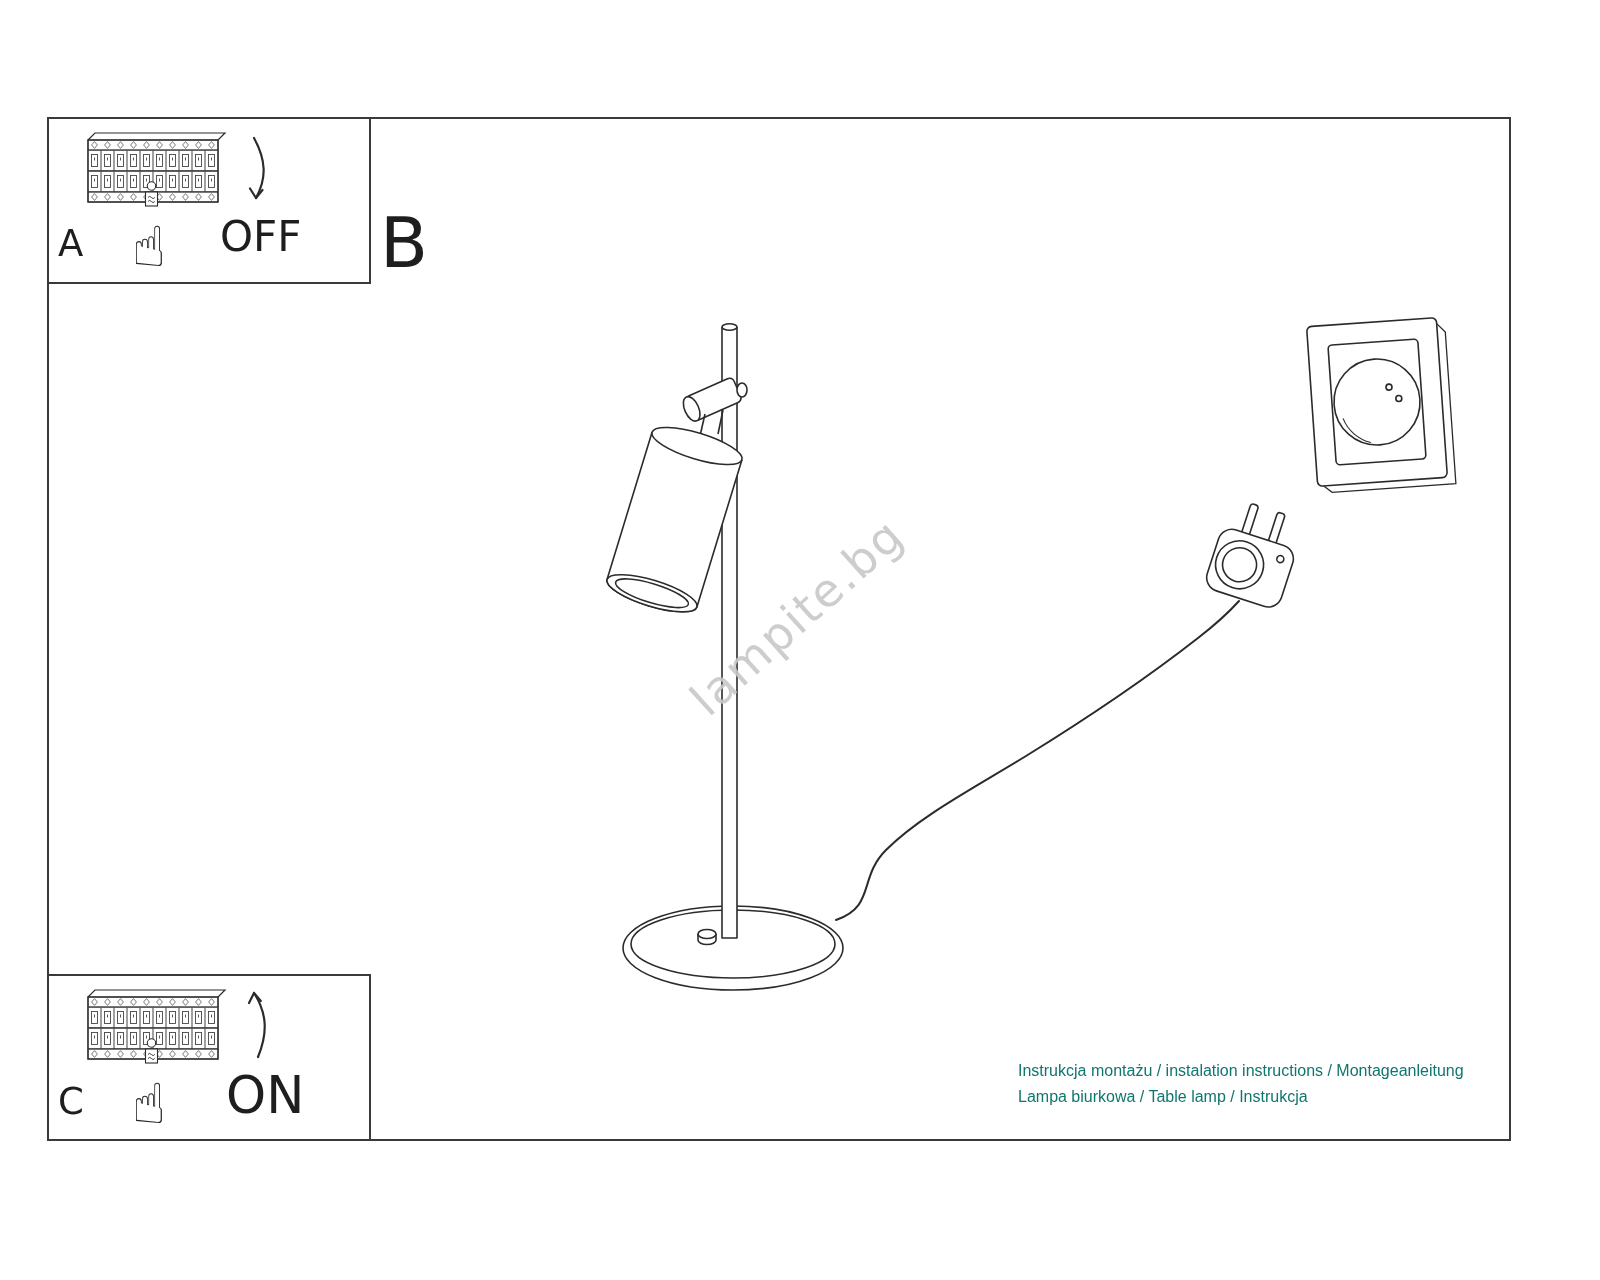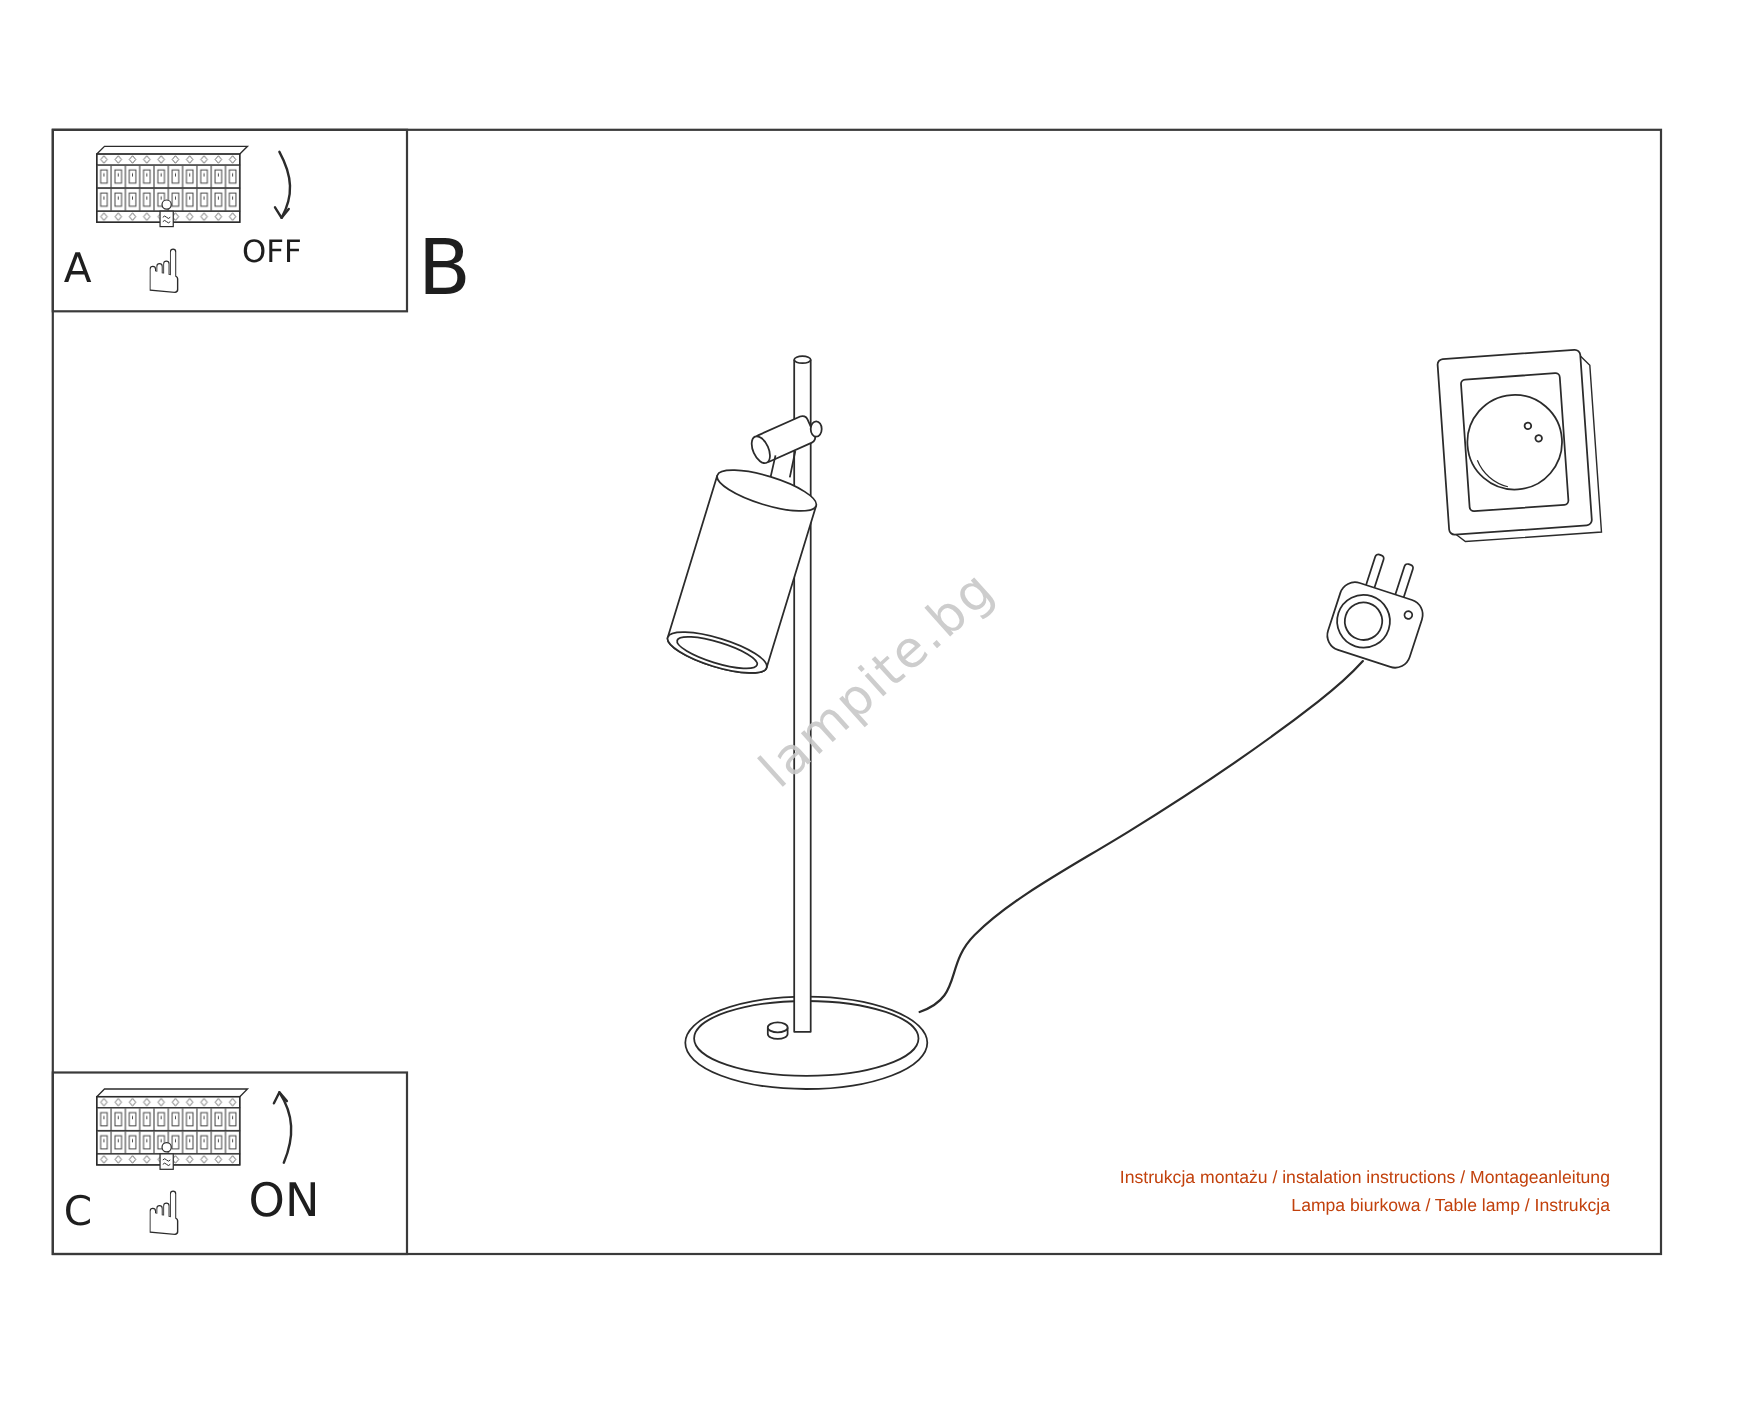--- a/index.html
+++ b/index.html
@@ -5,31 +5,31 @@
   html,body{margin:0;padding:0;background:#ffffff;}
   .sheet{
     position:relative;width:1600px;height:1280px;background:#ffffff;
     font-family:"DejaVu Sans",sans-serif;color:#1e1e1e;overflow:hidden;
   }
   svg.art{position:absolute;left:0;top:0;}
   .label{position:absolute;color:#1e1e1e;}
   .label-a{left:58px;top:222px;font-size:37px;}
   .label-b{left:380px;top:202px;font-size:70px;}
   .label-c{left:58px;top:1080px;font-size:37px;}
-  .state-off{left:220px;top:212px;font-size:28px;}
-  .state-on{left:226px;top:1066px;font-size:42px;}
+  .state-off{left:220px;top:212px;font-size:42px;}
+  .state-on{left:226px;top:1066px;font-size:51px;}
   .watermark{
     position:absolute;left:632px;top:590px;width:330px;text-align:center;
     font-size:46px;letter-spacing:2px;color:#c8c8c8;opacity:.9;
     transform:rotate(-42deg);
   }
   .footer{
     position:absolute;left:1018px;top:1058px;
     font-family:"Liberation Sans",sans-serif;font-size:16px;line-height:26px;
-    color:#c2410c;white-space:nowrap;text-align:right;
+    color:#0f766e;white-space:nowrap;
   }
 </style>
 </head>
 <body>
 
 <div class="sheet">
 
   <svg class="art" width="1600" height="1280" viewBox="0 0 1600 1280">
     <defs>
       <pattern id="diam" width="13" height="10" patternUnits="userSpaceOnUse">

